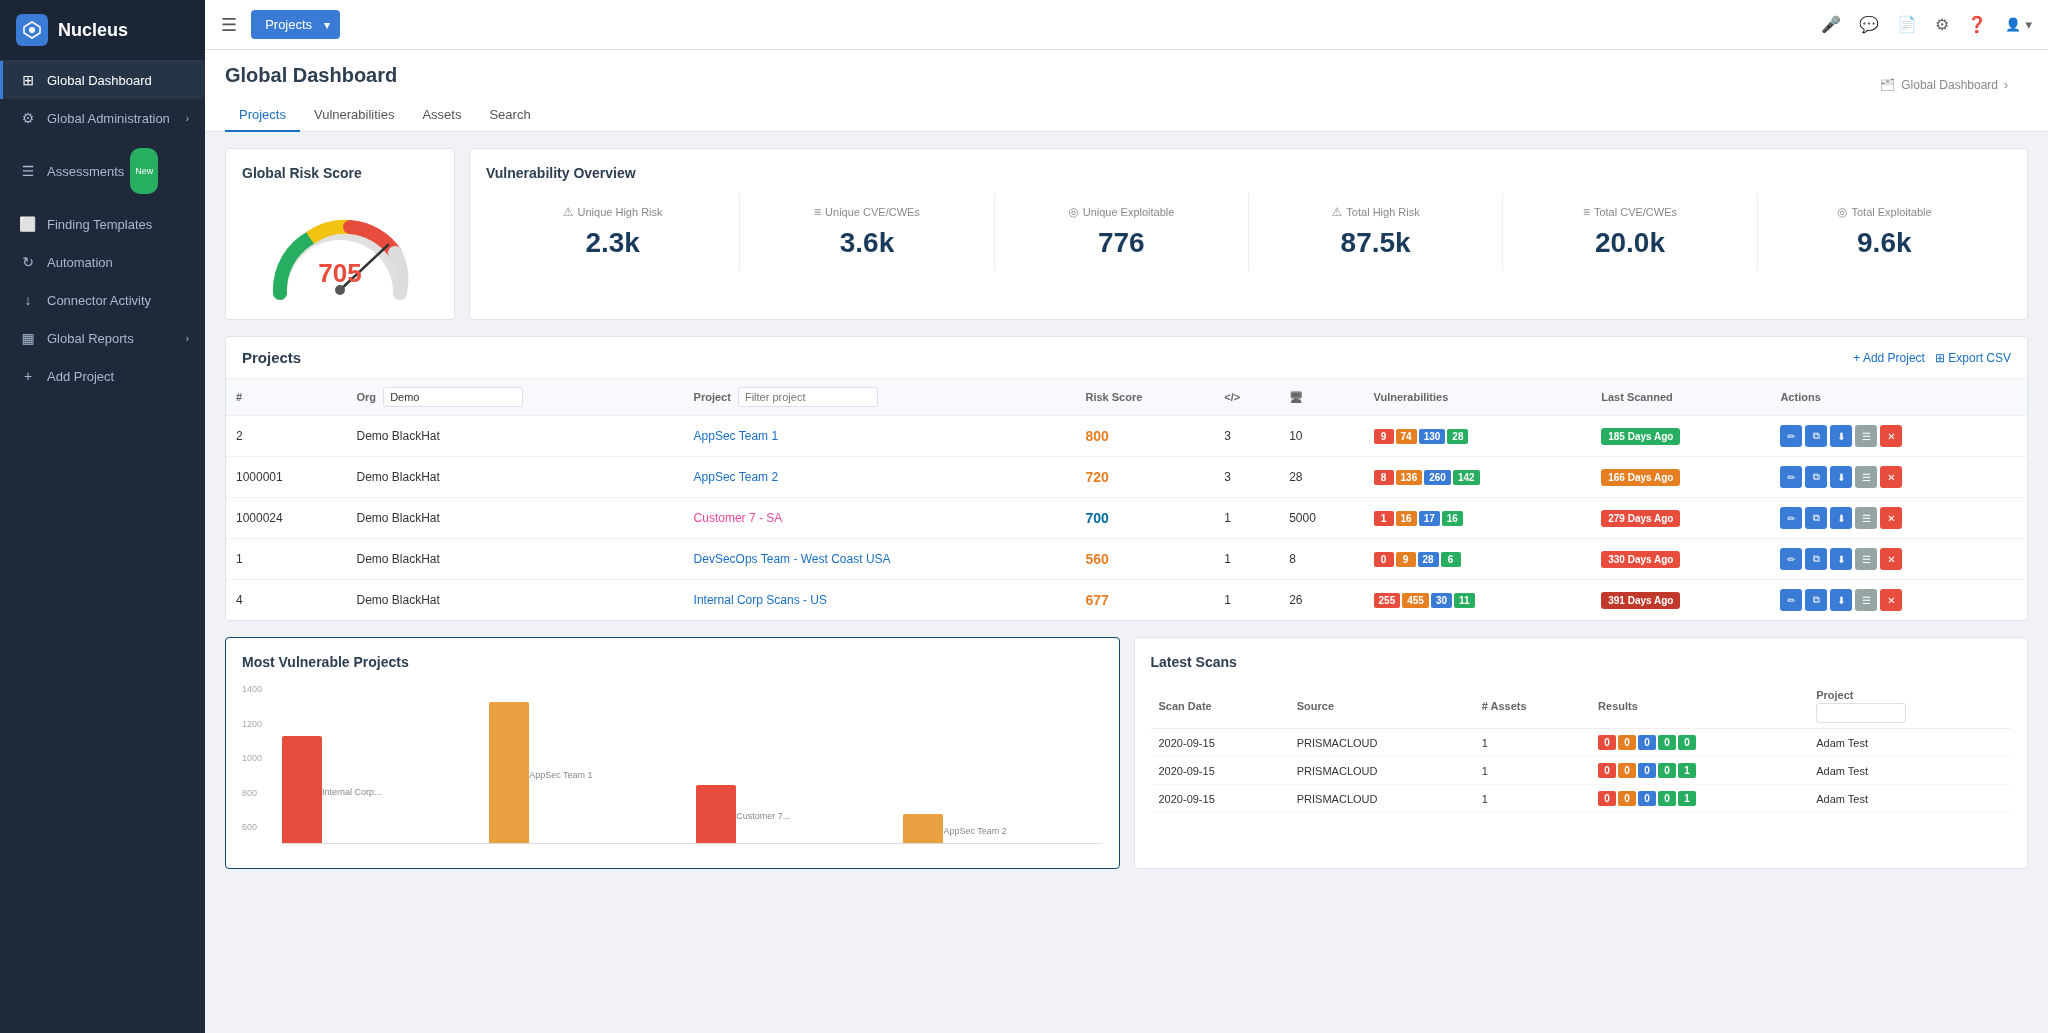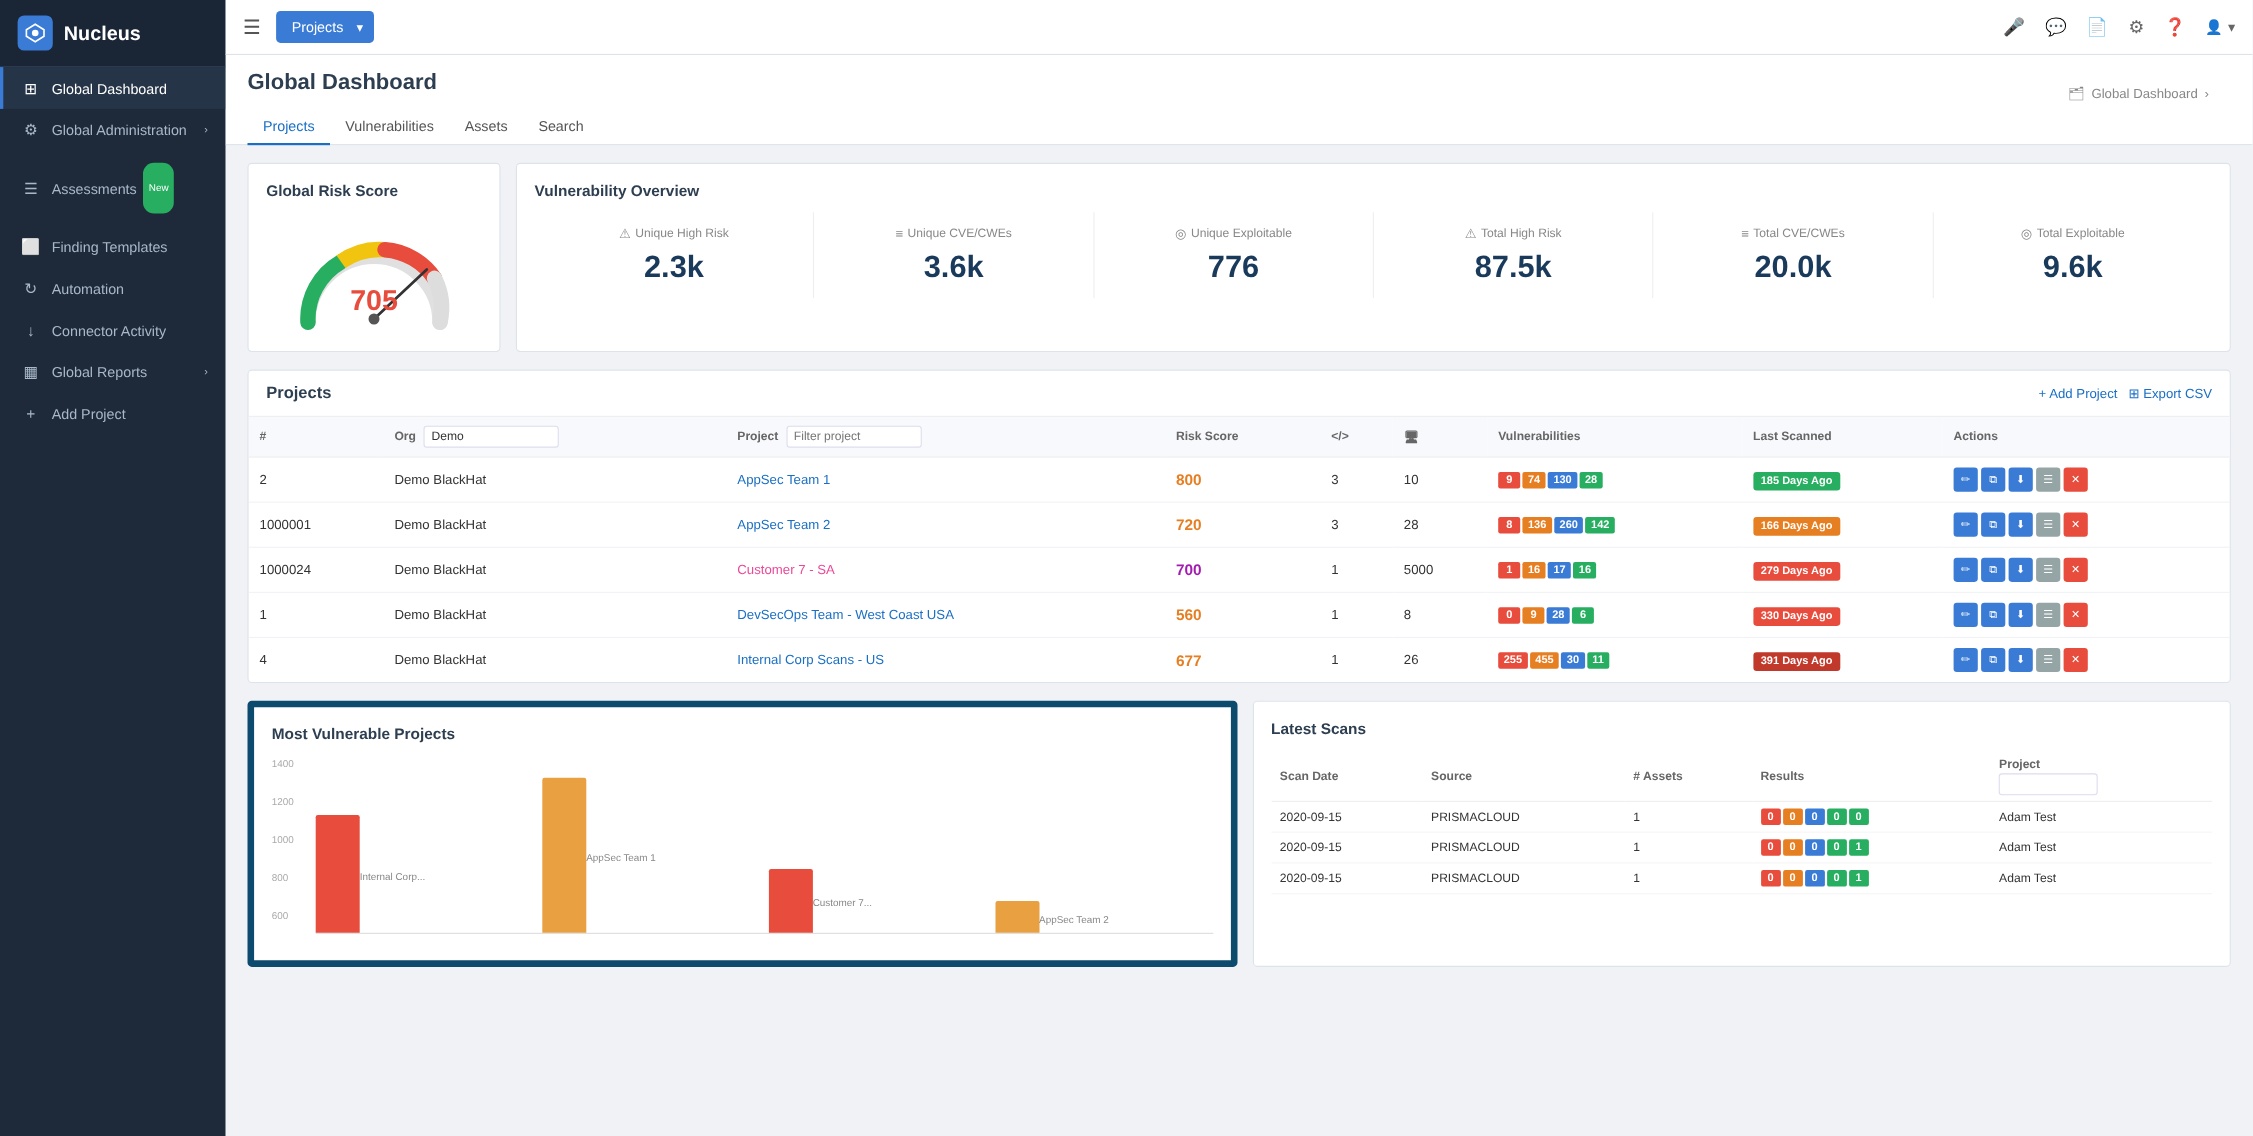--- a/index.html
+++ b/index.html
@@ -162,21 +162,21 @@
       border-bottom: 1px solid #eee;
     }
     .data-table td {
       padding: 9px 10px; border-bottom: 1px solid #f0f2f5;
       font-size: 12px; color: #333;
     }
     .data-table tr:last-child td { border-bottom: none; }
 
     .filter-input {
       border: 1px solid #dde; border-radius: 3px; padding: 3px 6px;
-      font-size: 11px; color: #333; width: 123px;
+      font-size: 11px; color: #333; width: 140px;
     }
 
     .risk-score-val { font-weight: 700; font-size: 14px; }
 
     
     .vuln-badges { display: flex; gap: 2px; }
     .v-badge {
       padding: 2px 5px; border-radius: 2px;
       font-size: 10px; font-weight: 700; color: white; min-width: 20px; text-align: center;
     }
@@ -205,21 +205,21 @@
       font-size: 10px; color: white;
     }
     .btn-edit { background: #3a7bd5; }
     .btn-copy { background: #3a7bd5; }
     .btn-download { background: #3a7bd5; }
     .btn-settings { background: #95a5a6; }
     .btn-delete { background: #e74c3c; }
 
     
     .bottom-row { display: flex; gap: 14px; }
-    .chart-card { background: white; border: 6px solid #0c4a6e; border-radius: 4px; flex: 1; padding: 16px; }
+    .chart-card { background: white; border: 1px solid #0c4a6e; border-radius: 4px; flex: 1; padding: 16px; }
     .scans-card { background: white; border: 1px solid #dde3ea; border-radius: 4px; flex: 1; padding: 16px; }
     .bottom-card-title { font-size: 14px; font-weight: 600; color: #2c3e50; margin-bottom: 14px; }
 
     
     .bar-chart { display: flex; align-items: flex-end; gap: 8px; height: 160px; padding-top: 10px; border-bottom: 1px solid #ddd; position: relative; }
     .bar-wrap { display: flex; flex-direction: row; align-items: center; flex: 1; }
     .bar { width: 40px; border-radius: 2px 2px 0 0; transition: opacity 0.2s; }
     .bar-label { font-size: 9px; color: #888; margin-top: 4px; text-align: center; }
     .y-label { font-size: 9px; color: #aaa; }
 
@@ -506,21 +506,21 @@
       </div>
     </td>
   </tr>
                 <tr>
     <td>1000024</td>
     <td>Demo BlackHat</td>
     <td>
       <a href="#" style="color:#ec4899; text-decoration:none;">Customer 7 - SA</a>
     </td>
     <td>
-      <span class="risk-score-val" style="color:#a21caf;">700</span>
+      <span class="risk-score-val" style="color:#0369a1;">700</span>
     </td>
     <td>1</td>
     <td>5000</td>
     <td>
       <div class="vuln-badges">
                       <span class="v-badge v-critical">1</span>
                       <span class="v-badge v-high">16</span>
                       <span class="v-badge v-medium">17</span>
                       <span class="v-badge v-low">16</span>
                     </div>

